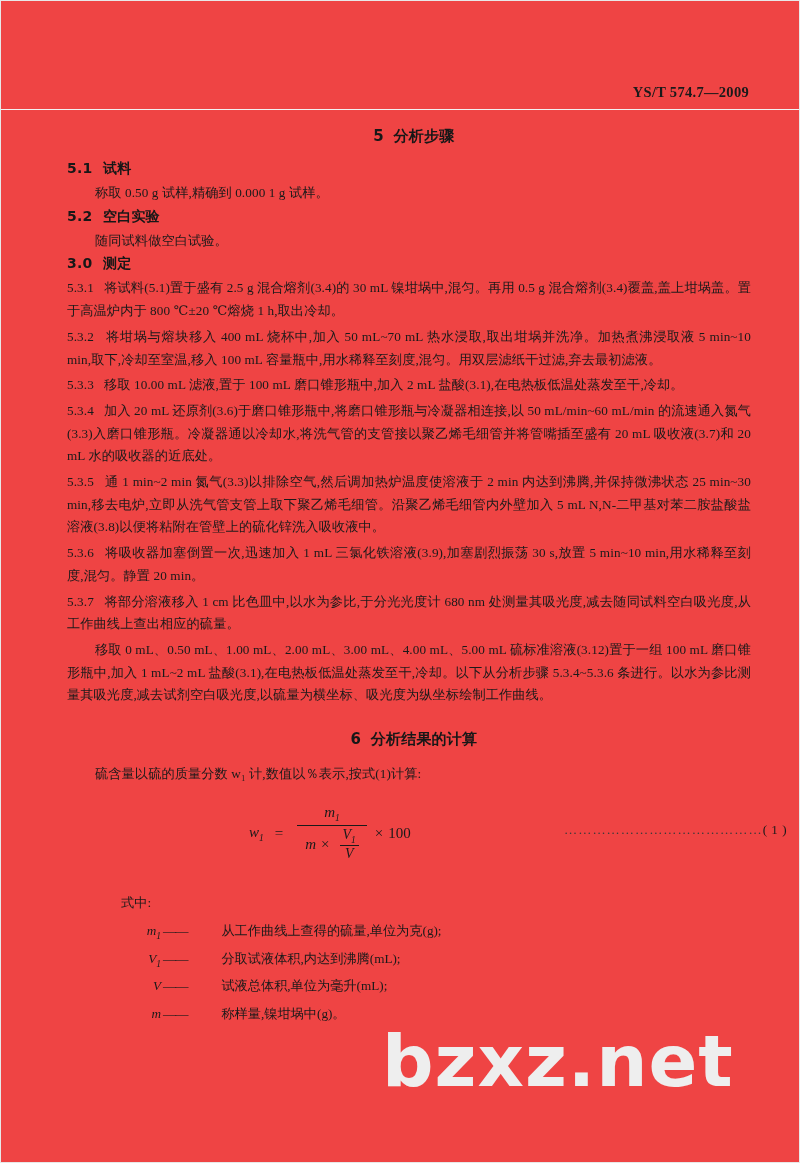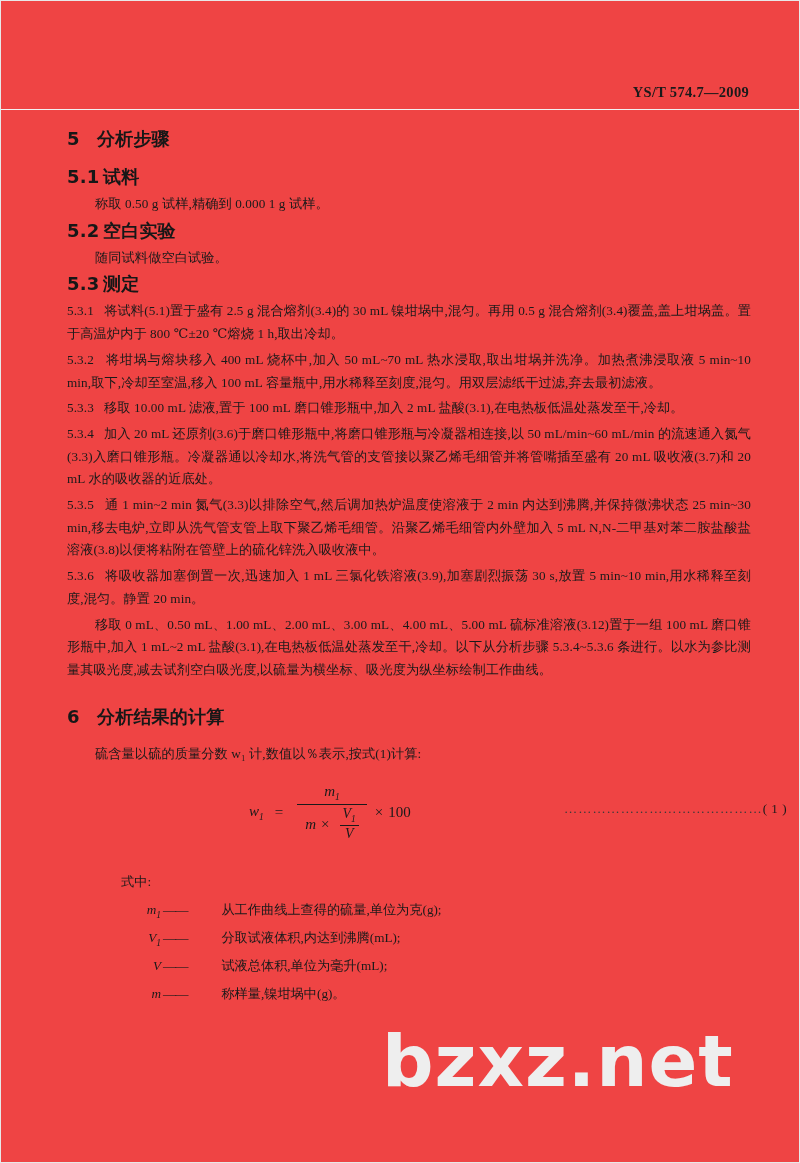--- a/index.html
+++ b/index.html
@@ -63,33 +63,34 @@
   }
   .body-area {
     position: absolute;
     left: 66px;
     top: 126px;
     width: 684px;
   }
   .h-sec {
     font-family: "DejaVu Sans", "Liberation Sans", sans-serif;
     font-weight: bold;
-    font-size: 18px;
+    font-size: 15px;
     letter-spacing: 0.2px;
     margin: 0 0 7px 0;
     color: #171717;
+    text-align: center;
   }
   .h-sec .num {
     display: inline-block;
     min-width: 30px;
   }
   .h-sub {
     font-family: "DejaVu Sans", "Liberation Sans", sans-serif;
     font-weight: bold;
-    font-size: 18px;
+    font-size: 14px;
     letter-spacing: 0.2px;
     margin: 0 0 4px 0;
     color: #171717;
   }
   .h-sub .num {
     display: inline-block;
     min-width: 36px;
   }
   .para {
     font-family: "Liberation Serif", "DejaVu Serif", serif;
@@ -239,40 +240,43 @@
         <span class="num">5.1</span><span>试料</span>
       </div>
       <p class="para indent">称取 0.50 g 试样,精确到 0.000 1 g 试样。</p>
 
       <div class="h-sub">
         <span class="num">5.2</span><span>空白实验</span>
       </div>
       <p class="para indent">随同试料做空白试验。</p>
 
       <div class="h-sub">
-        <span class="num">5.3</span><span>测定</span>
+        <span class="num">3.0</span><span>测定</span>
       </div>
 
       <p class="para">
         <span class="lbl">5.3.1</span><span>将试料(5.1)置于盛有 2.5 g 混合熔剂(3.4)的 30 mL 镍坩埚中,混匀。再用 0.5 g 混合熔剂(3.4)覆盖,盖上坩埚盖。置于高温炉内于 800 ℃±20 ℃熔烧 1 h,取出冷却。</span>
       </p>
       <p class="para">
         <span class="lbl">5.3.2</span><span>将坩埚与熔块移入 400 mL 烧杯中,加入 50 mL~70 mL 热水浸取,取出坩埚并洗净。加热煮沸浸取液 5 min~10 min,取下,冷却至室温,移入 100 mL 容量瓶中,用水稀释至刻度,混匀。用双层滤纸干过滤,弃去最初滤液。</span>
       </p>
       <p class="para">
         <span class="lbl">5.3.3</span><span>移取 10.00 mL 滤液,置于 100 mL 磨口锥形瓶中,加入 2 mL 盐酸(3.1),在电热板低温处蒸发至干,冷却。</span>
       </p>
       <p class="para">
         <span class="lbl">5.3.4</span><span>加入 20 mL 还原剂(3.6)于磨口锥形瓶中,将磨口锥形瓶与冷凝器相连接,以 50 mL/min~60 mL/min 的流速通入氮气(3.3)入磨口锥形瓶。冷凝器通以冷却水,将洗气管的支管接以聚乙烯毛细管并将管嘴插至盛有 20 mL 吸收液(3.7)和 20 mL 水的吸收器的近底处。</span>
       </p>
       <p class="para">
         <span class="lbl">5.3.5</span><span>通 1 min~2 min 氮气(3.3)以排除空气,然后调加热炉温度使溶液于 2 min 内达到沸腾,并保持微沸状态 25 min~30 min,移去电炉,立即从洗气管支管上取下聚乙烯毛细管。沿聚乙烯毛细管内外壁加入 5 mL N,N-二甲基对苯二胺盐酸盐溶液(3.8)以便将粘附在管壁上的硫化锌洗入吸收液中。</span>
       </p>
       <p class="para">
         <span class="lbl">5.3.6</span><span>将吸收器加塞倒置一次,迅速加入 1 mL 三氯化铁溶液(3.9),加塞剧烈振荡 30 s,放置 5 min~10 min,用水稀释至刻度,混匀。静置 20 min。</span>
+      </p>
+      <p class="para">
+        <span class="lbl">5.3.7</span><span>将部分溶液移入 1 cm 比色皿中,以水为参比,于分光光度计 680 nm 处测量其吸光度,减去随同试料空白吸光度,从工作曲线上查出相应的硫量。</span>
       </p>
 
       <p class="para indent">移取 0 mL、0.50 mL、1.00 mL、2.00 mL、3.00 mL、4.00 mL、5.00 mL 硫标准溶液(3.12)置于一组 100 mL 磨口锥形瓶中,加入 1 mL~2 mL 盐酸(3.1),在电热板低温处蒸发至干,冷却。以下从分析步骤 5.3.4~5.3.6 条进行。以水为参比测量其吸光度,减去试剂空白吸光度,以硫量为横坐标、吸光度为纵坐标绘制工作曲线。</p>
 
       <div class="gap-lg"></div>
 
       <div class="h-sec">
         <span class="num">6</span><span>分析结果的计算</span>
       </div>
       <div class="gap-sm"></div>

